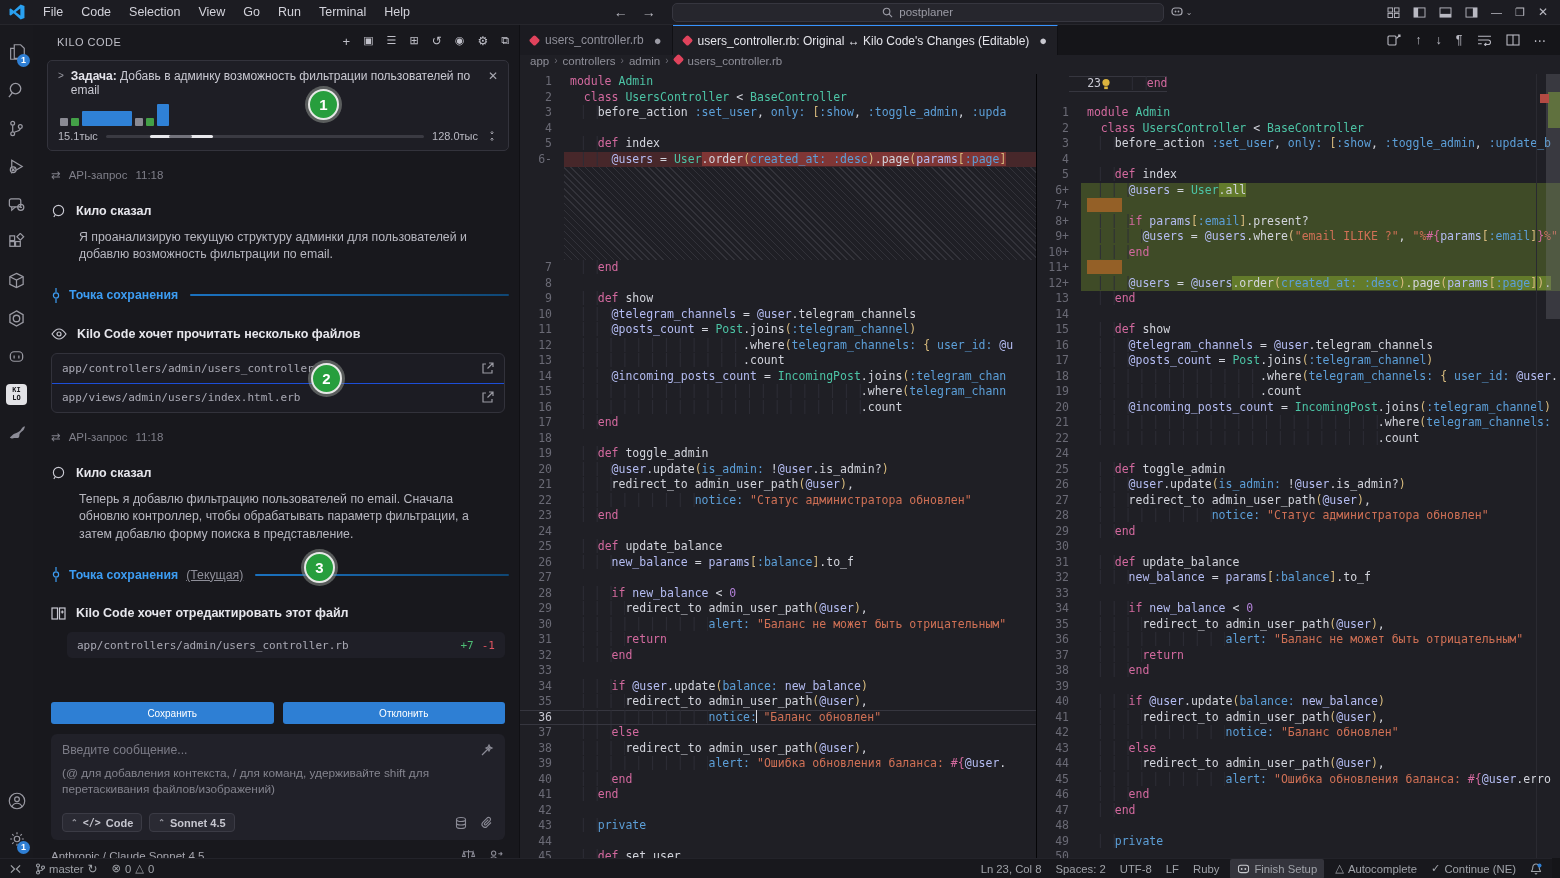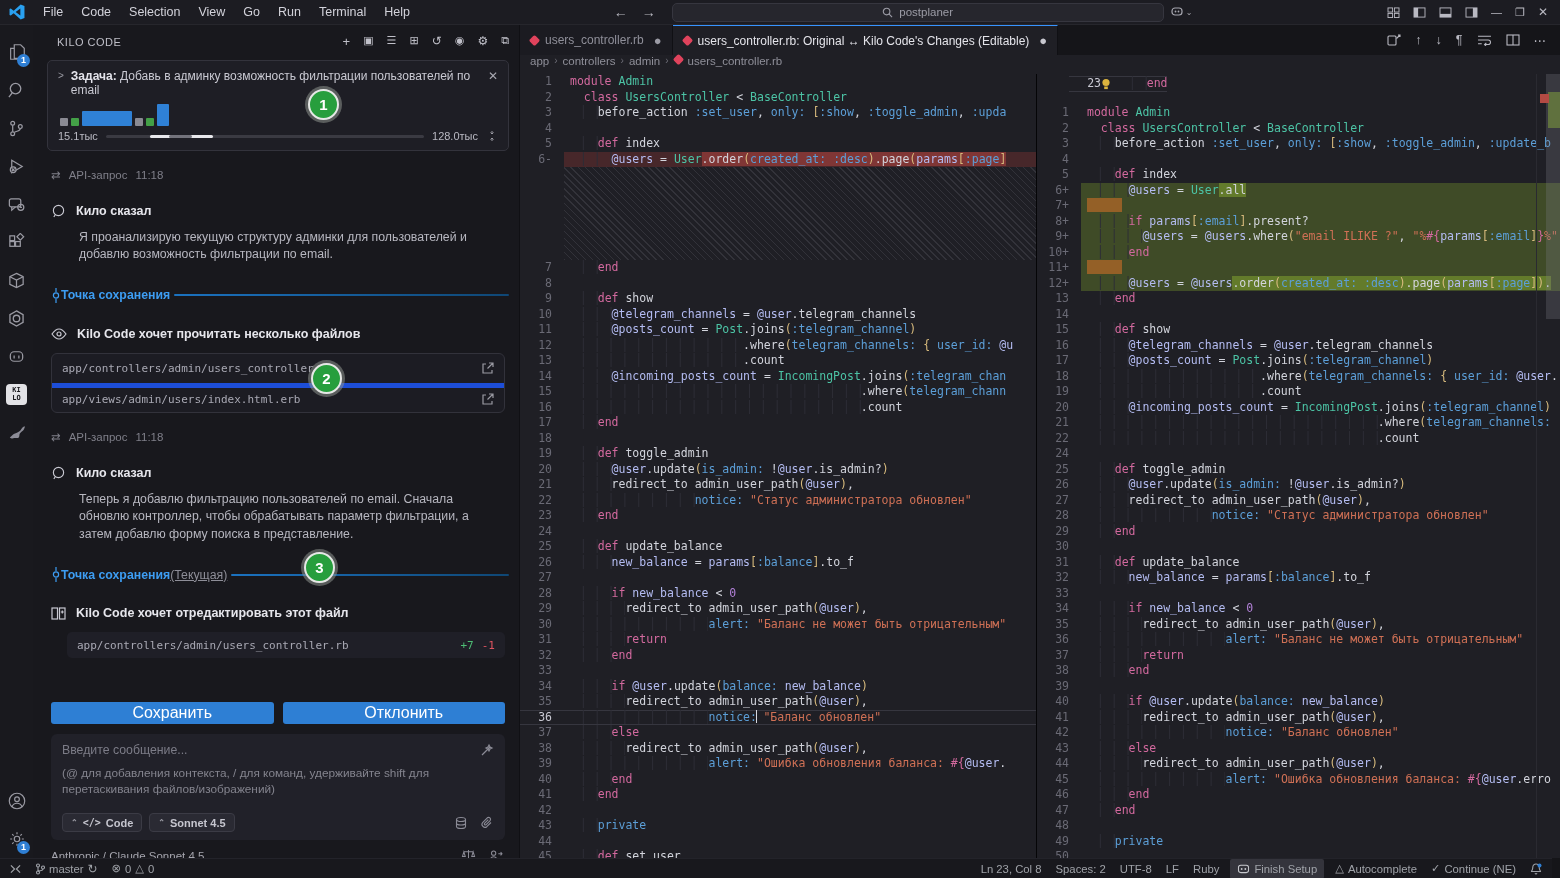--- a/index.html
+++ b/index.html
@@ -41,35 +41,35 @@
   .bars { display:flex; align-items:flex-end; gap:3px; height:22px; margin:7px 0 4px 2px; }
   .bar { border-radius:1px; }
   .ctx-row { display:flex; align-items:center; gap:8px; font-size:11px; color:#b9b9c2; margin-top:2px;}
   .track { flex:1; height:3px; background:#3a3a42; border-radius:2px; position:relative; }
   .track .fill { position:absolute; left:0; top:0; bottom:0; width:20%; background:#e8e8ec; border-radius:2px; }
   .track .fill2 { position:absolute; left:20%; top:0; bottom:0; width:7%; background:#73737c; border-radius:2px; }
 
   .api-row { display:flex; align-items:center; gap:8px; color:#7f7f89; font-size:11.5px; margin:17px 0 0 4px; }
   .said-row { display:flex; align-items:center; gap:10px; margin:22px 0 0 4px; color:#e6e6ec; font-weight:bold; font-size:12.5px;}
   .msg { margin:11px 0 0 32px; line-height:1.42; color:#b7b7c0; font-size:12.3px; padding-right:8px;}
-  .checkpoint { display:flex; align-items:center; margin:24px 0 0 4px; white-space:nowrap;}
+  .checkpoint { display:flex; align-items:center; gap:8px; margin:24px 0 0 4px; white-space:nowrap;}
   .cp-label { color:#3d9df3; font-weight:bold; font-size:12.3px; }
   .cp-suffix { color:#8e8e98; font-size:12.3px;text-decoration:underline; }
   .cp-line { flex:1; height:2px; background:linear-gradient(to right,#1b72c0,#0f4775); border-radius:1px; margin-left:4px;}
   .want-row { display:flex; align-items:center; gap:10px; margin:24px 0 0 4px; color:#e6e6ec; font-weight:bold; font-size:12.5px;}
   .files-card { border:1px solid #32323b; background:#1c1c23; border-radius:6px; margin:12px 4px 0 4px; }
   .file-row { display:flex; align-items:center; height:29px; padding:0 10px; color:#a9a9b4; font-family:"DejaVu Sans Mono",monospace; font-size:11px; }
-  .file-row + .file-row { border-top:5px solid #1d4ed8; }
+  .file-row + .file-row { border-top:1px solid #1d4ed8; }
   .file-open { margin-left:auto; }
   .edit-card { background:#1f1f27; border-radius:5px; margin:12px 4px 0 20px; display:flex; align-items:center; height:26px; padding:0 10px; color:#a9a9b4; font-family:"DejaVu Sans Mono",monospace; font-size:11px;}
   .plus { color:#4dbd74; margin-left:auto; font-family:"DejaVu Sans Mono",monospace;}
   .minus { color:#e05561; margin-left:8px; font-family:"DejaVu Sans Mono",monospace;}
 
   .btn-row { display:flex; gap:9px; margin:44px 4px 0 4px; }
-  .btn { flex:1; height:22px; background:#2e7fd4; border-radius:3px; color:#fff; font-size:16px; display:flex; align-items:center; justify-content:center;padding-left:20px; }
+  .btn { flex:1; height:22px; background:#2e7fd4; border-radius:3px; color:#fff; font-size:10px; display:flex; align-items:center; justify-content:center;padding-left:20px; }
 
   .input-card { background:#212129; border-radius:6px; margin:10px 4px 0 4px; height:106px; padding:9px 11px; position:relative;}
   .placeholder { color:#7c7c87; font-size:12.3px; }
   .hint { color:#84848e; font-size:11.8px; line-height:1.35; margin-top:9px; width:92%; }
   .wand { position:absolute; right:11px; top:9px; }
   .pill-row { position:absolute; left:11px; right:11px; bottom:8px; display:flex; align-items:center; gap:7px;}
   .pill { display:flex; align-items:center; gap:5px; background:#2a2a33; border:1px solid #3b3b45; border-radius:4px; height:19px; padding:0 8px; color:#c6c6cf; font-size:11px; font-weight:bold;}
   .pill .up { font-size:8px; color:#9a9aa3; }
   .pill-icons { margin-left:auto; display:flex; gap:12px; }
   .foot-row { display:flex; align-items:center; margin:9px 6px 0 4px; color:#a5a5ae; font-size:11.5px; }

